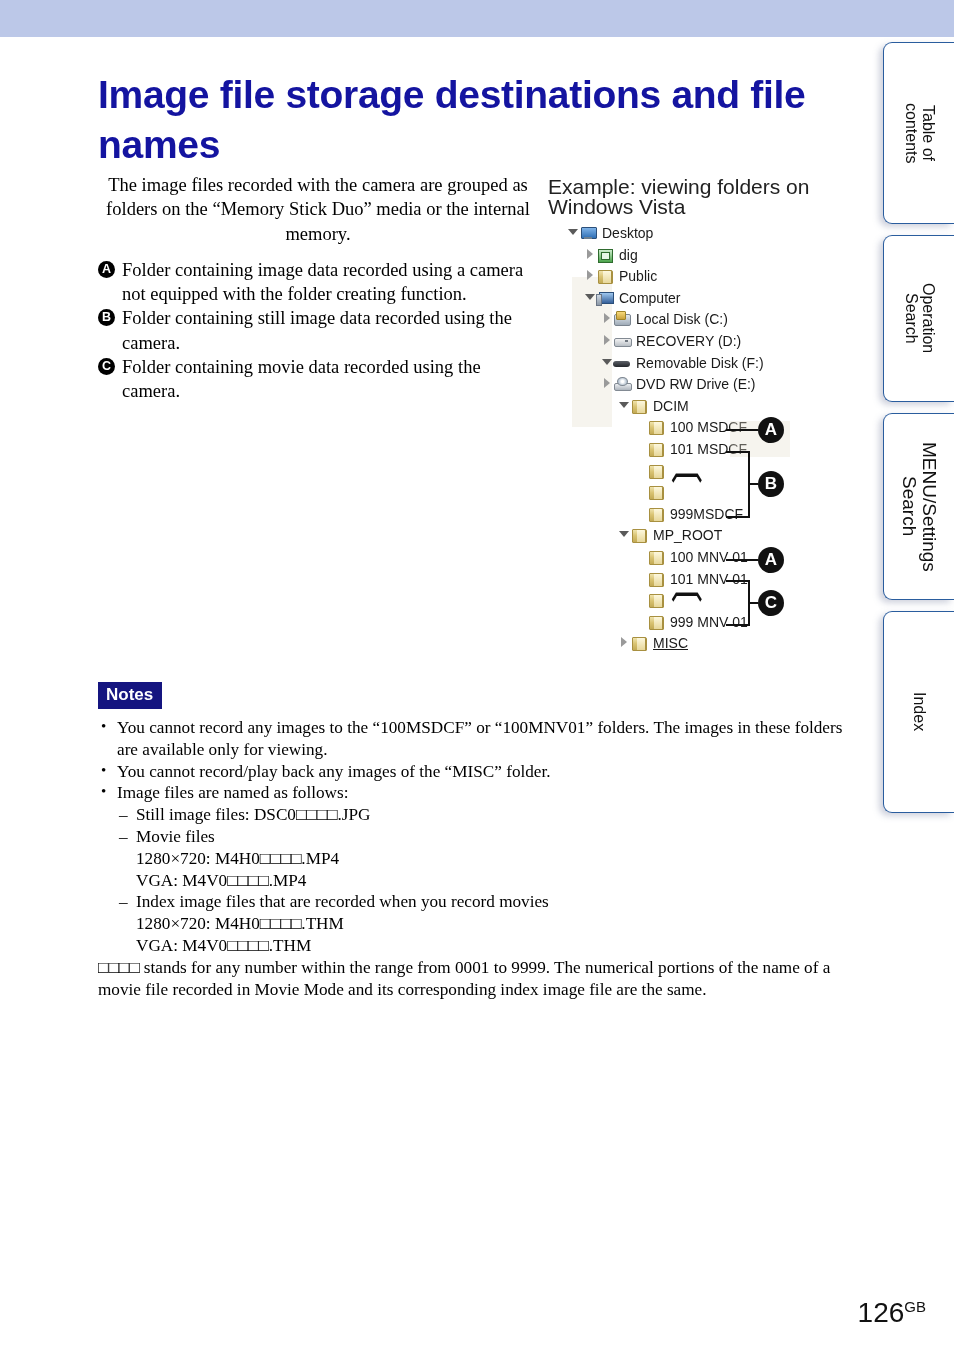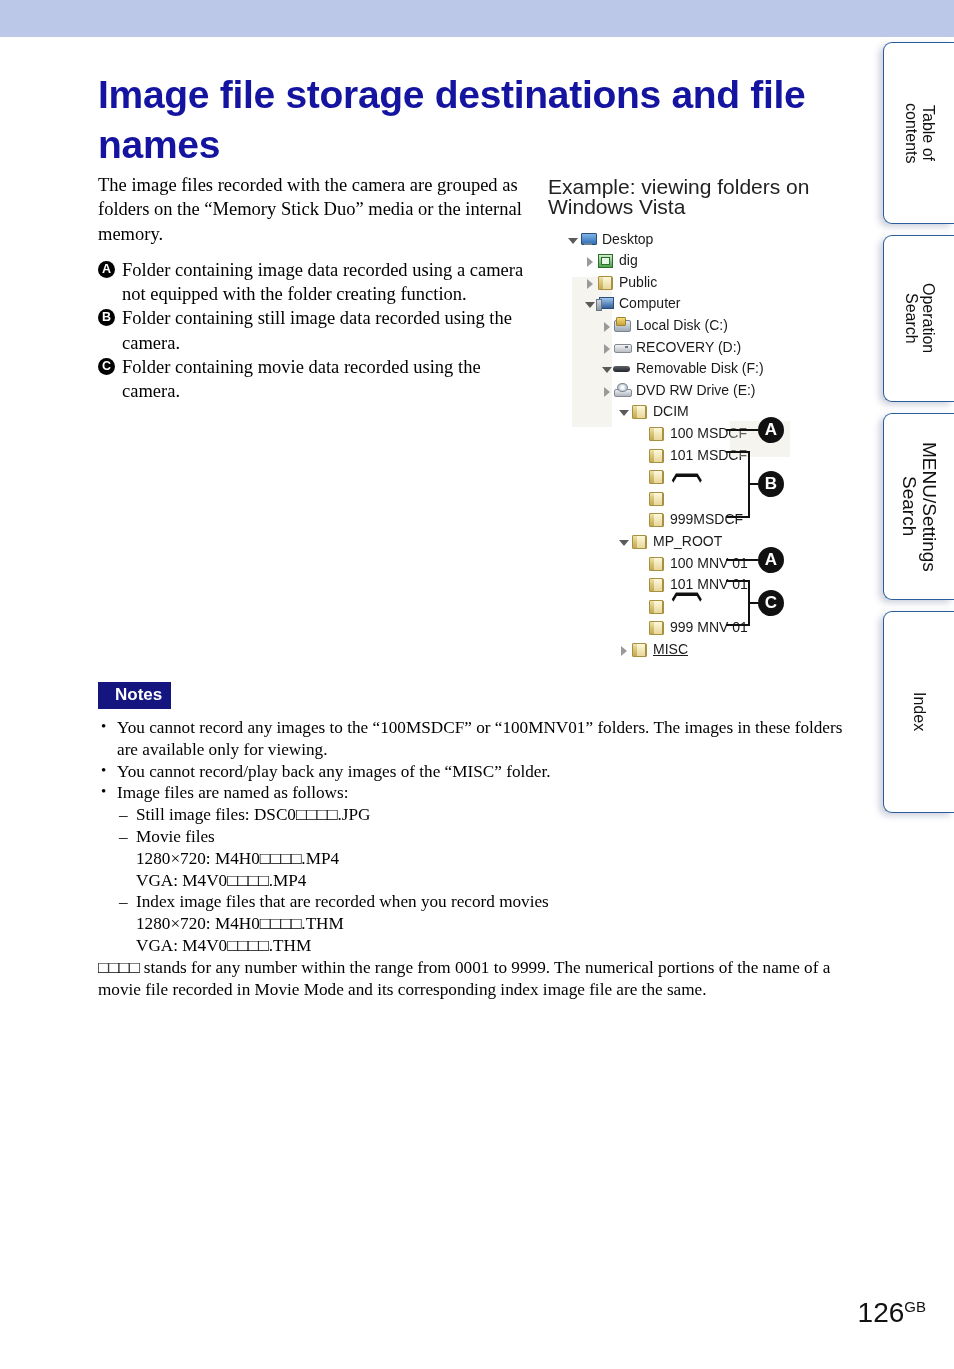--- a/index.html
+++ b/index.html
@@ -48,21 +48,21 @@
   
   .leftcol {
     position: absolute;
     left: 98px;
     top: 136px;
     width: 440px;
     font-size: 18.5px;
     line-height: 24.3px;
     color: #000;
   }
-  .para { margin: 0 0 12px 0; }
+  .para { margin: 0 0 12px 0; text-align: center; }
 
   .abc-list { margin: 0; }
   .abc-item {
     position: relative;
     padding-left: 24px;
     margin-bottom: 0px;
   }
   .abc-badge {
     position: absolute;
     left: 0; top: 3px;
@@ -93,21 +93,21 @@
     white-space: pre-line;
   }
   .tree {
     position: relative;
     font-family: "Liberation Sans", sans-serif;
     font-size: 14px;
     color: #1a1a1a;
   }
   .tnode {
     display: flex;
-    align-items: flex-end;
+    align-items: flex-start;
     height: 21.6px;
     white-space: nowrap;
   }
   .tri {
     width: 13px; height: 13px;
     flex: 0 0 13px;
     position: relative;
   }
   .tri.open::after {
     content: "";
@@ -310,21 +310,21 @@
     width: 760px;
   }
   .notes-label {
     display: inline-block;
     background: #151580;
     color: #fff;
     font-family: "Liberation Sans", sans-serif;
     font-weight: bold;
     font-size: 17px;
     line-height: 24px;
-    padding: 1px 9px 2px 17px;
+    padding: 1px 9px 2px 8px;
   }
   .notes-body {
     margin-top: 8px;
     font-size: 17.2px;
     line-height: 21.8px;
     color: #000;
   }
   .nb {
     position: relative;
     padding-left: 19px;

